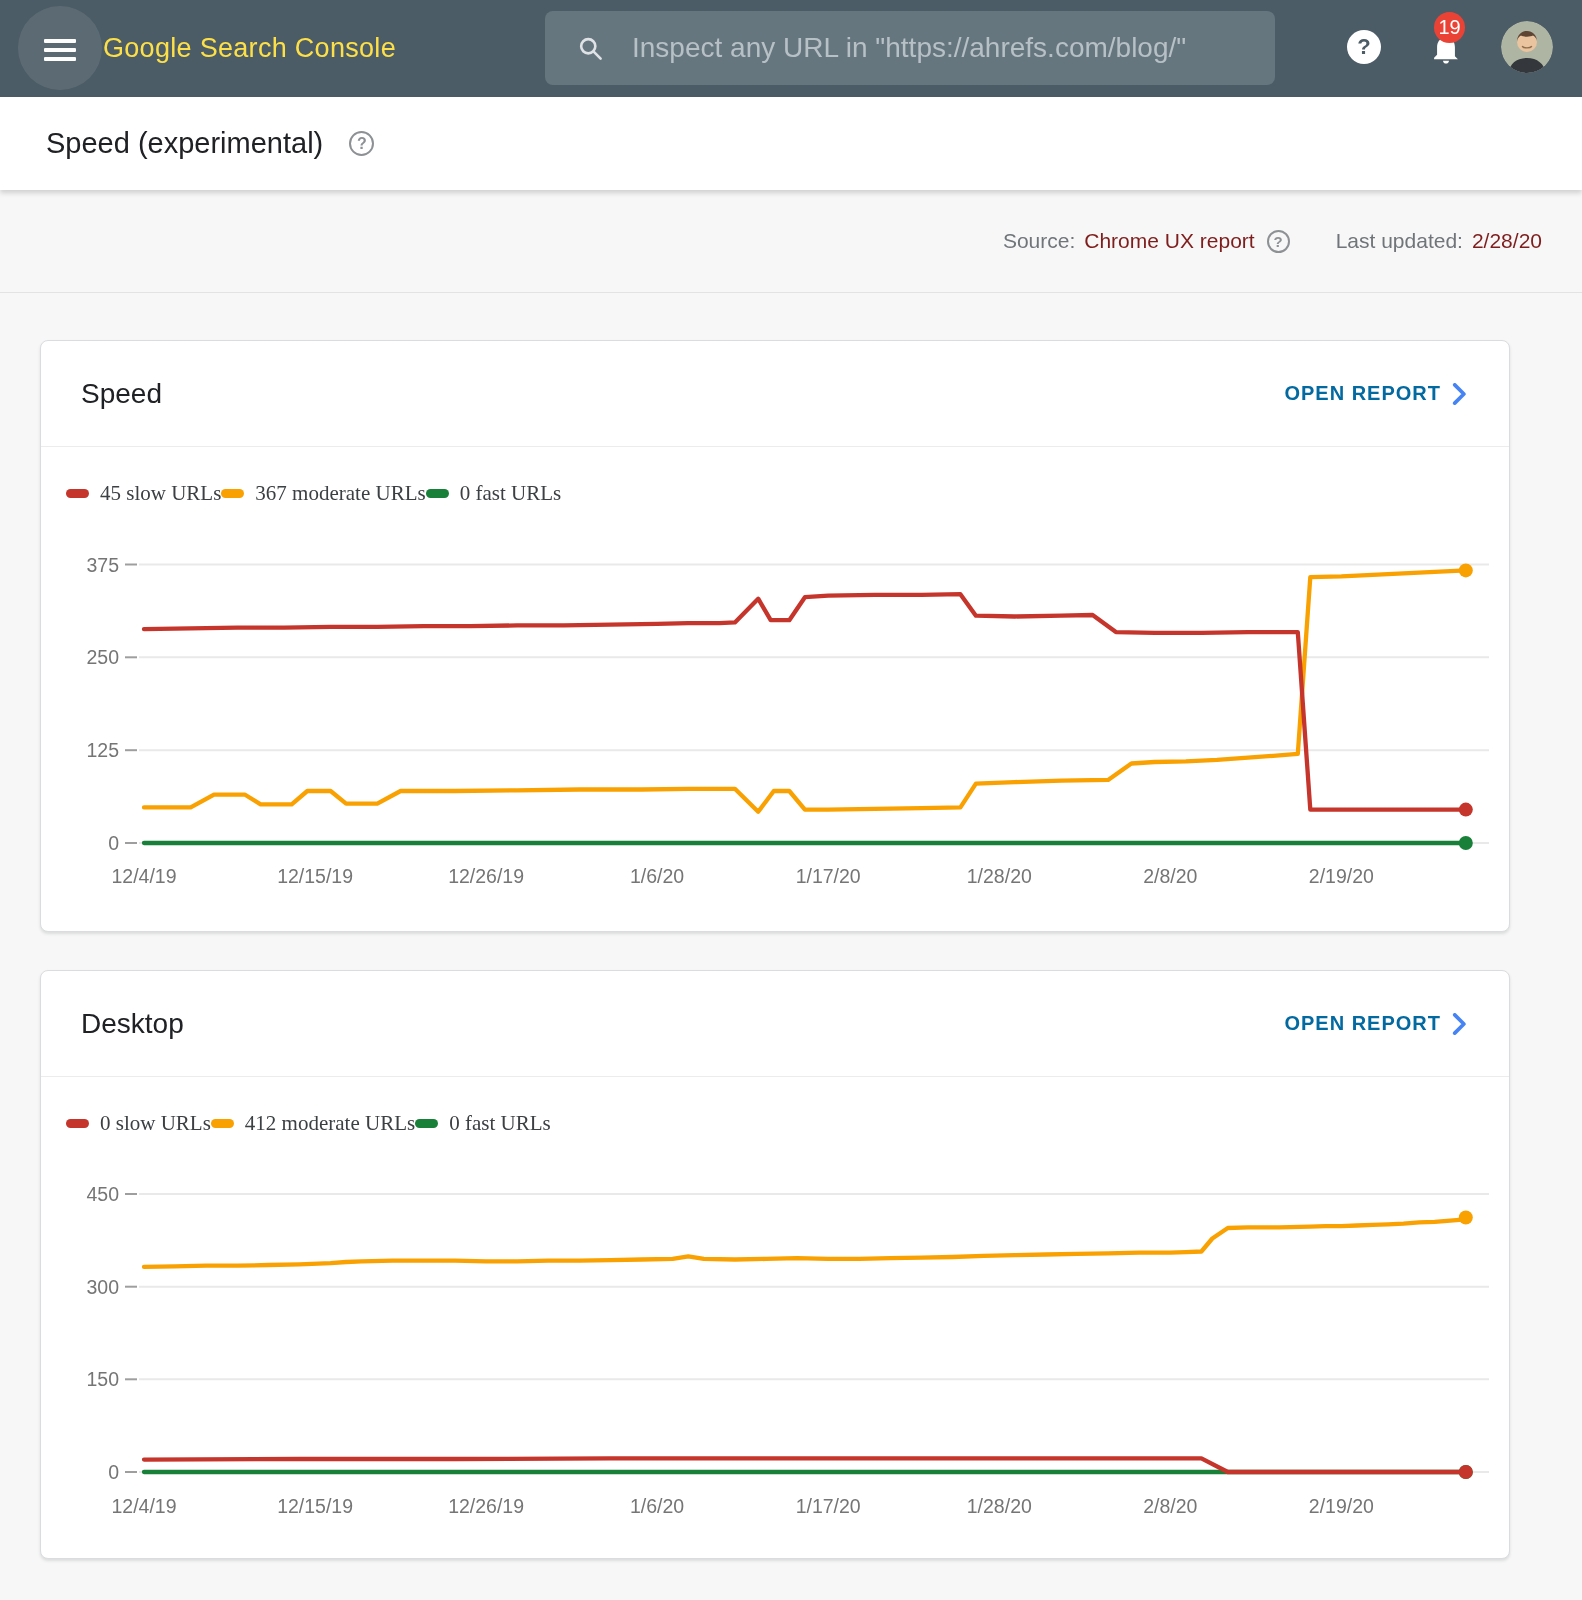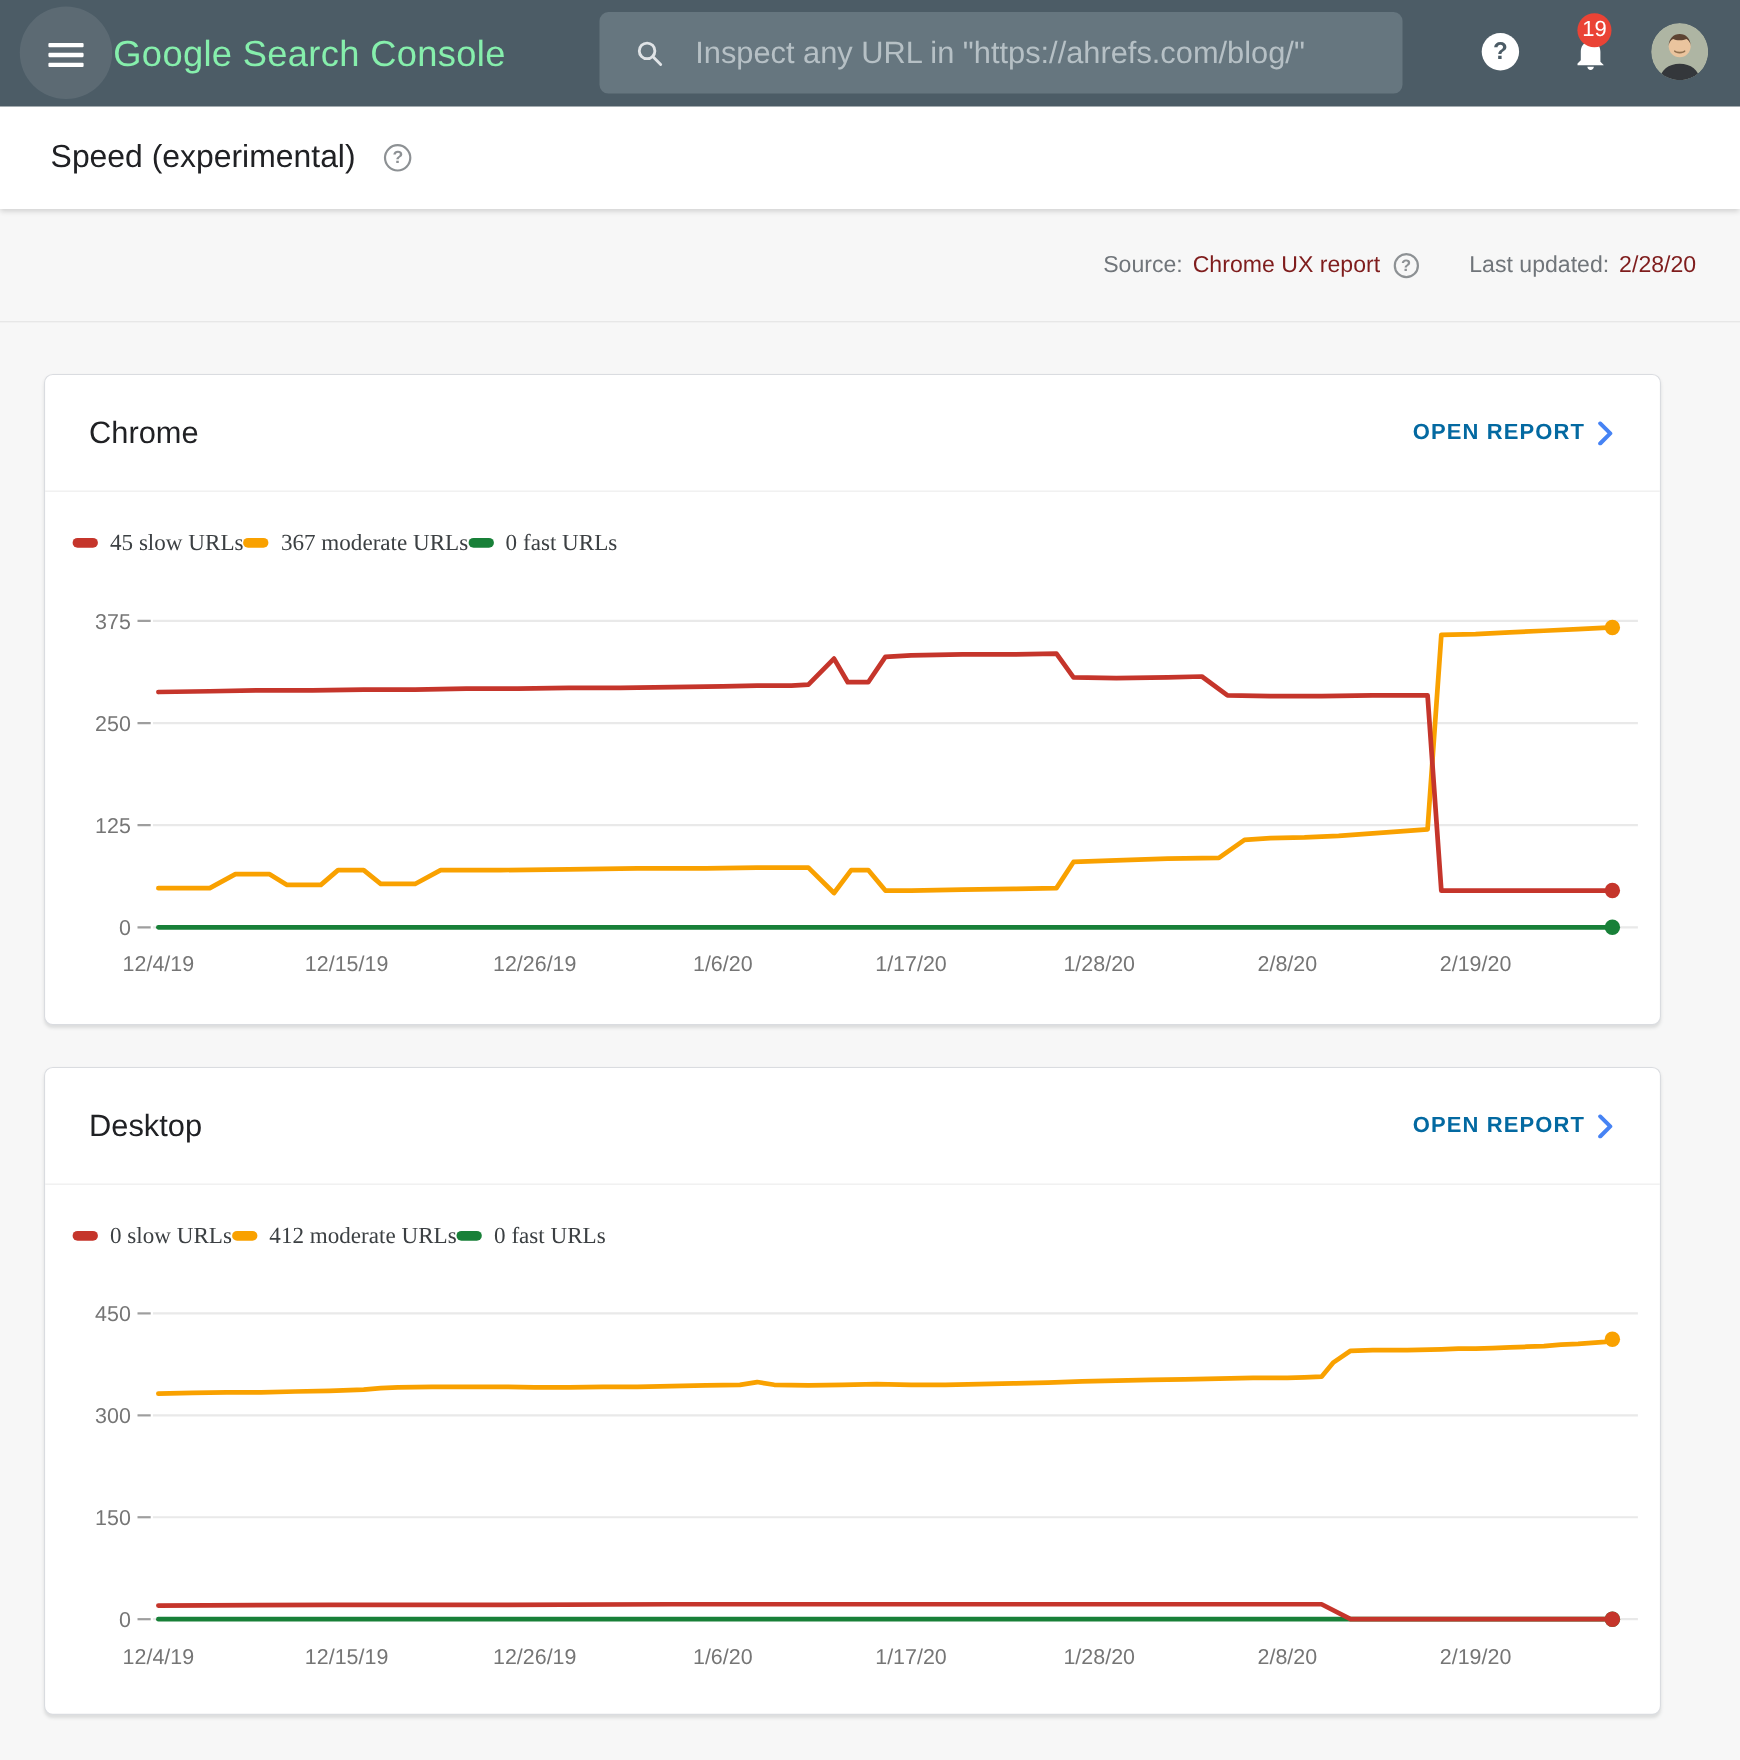--- a/index.html
+++ b/index.html
@@ -6,21 +6,21 @@
   html,body { width:1582px; height:1600px; overflow:hidden; background:#f7f7f7;
               font-family:"Liberation Sans", sans-serif; }
 
   
   .appbar { position:relative; width:1582px; height:97px; background:#4c5c66; }
   .menu-btn { position:absolute; left:18px; top:6px; width:84px; height:84px;
               border-radius:50%; background:rgba(255,255,255,.09); border:none; cursor:pointer; }
   .menu-btn .bar { position:absolute; left:26px; width:32px; height:4px; background:#fff; border-radius:1px; }
   .menu-btn .bar:nth-child(1){ top:33px; } .menu-btn .bar:nth-child(2){ top:42px; } .menu-btn .bar:nth-child(3){ top:51px; }
   .logo { position:absolute; left:103px; top:0; height:97px; line-height:97px;
-          color:#86efac; font-size:33px; letter-spacing:.3px; white-space:nowrap; }
+          color:#fde047; font-size:27px; letter-spacing:.3px; white-space:nowrap; }
   .searchbox { position:absolute; left:545px; top:11px; width:730px; height:74px;
                background:#66767f; border-radius:8px; display:flex; align-items:center; }
   .searchbox svg { margin-left:32px; flex:0 0 auto; }
   .searchbox input { flex:1; height:100%; background:transparent; border:none; outline:none;
                      margin-left:28px; font-size:28px; color:#e8eaed;
                      font-family:"Liberation Sans", sans-serif; }
   .searchbox input::placeholder { color:#b6c0c5; opacity:1; }
   .appbar .help-btn { position:absolute; left:1347px; top:30px; width:34px; height:34px; border:none;
              border-radius:50%; background:#ffffff; color:#4c5c66; font-size:22px; font-weight:bold;
              line-height:34px; text-align:center; cursor:pointer; }
@@ -124,21 +124,21 @@
   <span class="lbl">Source:</span>
   <span class="val">Chrome UX report</span>
   <span class="qmark">?</span>
   <span class="meta-gap"></span>
   <span class="lbl">Last updated:</span>
   <span class="val">2/28/20</span>
 </div>
 
 <div class="card mobile">
   <div class="card-head">
-    <h2>Chrome</h2>
+    <h2>Speed</h2>
     <a class="open-report">
       <span>OPEN REPORT</span>
       <svg width="16" height="22" viewBox="0 0 12 18">
         <path d="M2.5 1.5 L10 9 L2.5 16.5" fill="none" stroke="#4683f4" stroke-width="3" stroke-linecap="round" stroke-linejoin="round"></path>
       </svg>
     </a>
   </div>
   <div class="legend">
     <div class="legend-item">
       <span class="swatch" style="background: rgb(197, 53, 43);"></span>

